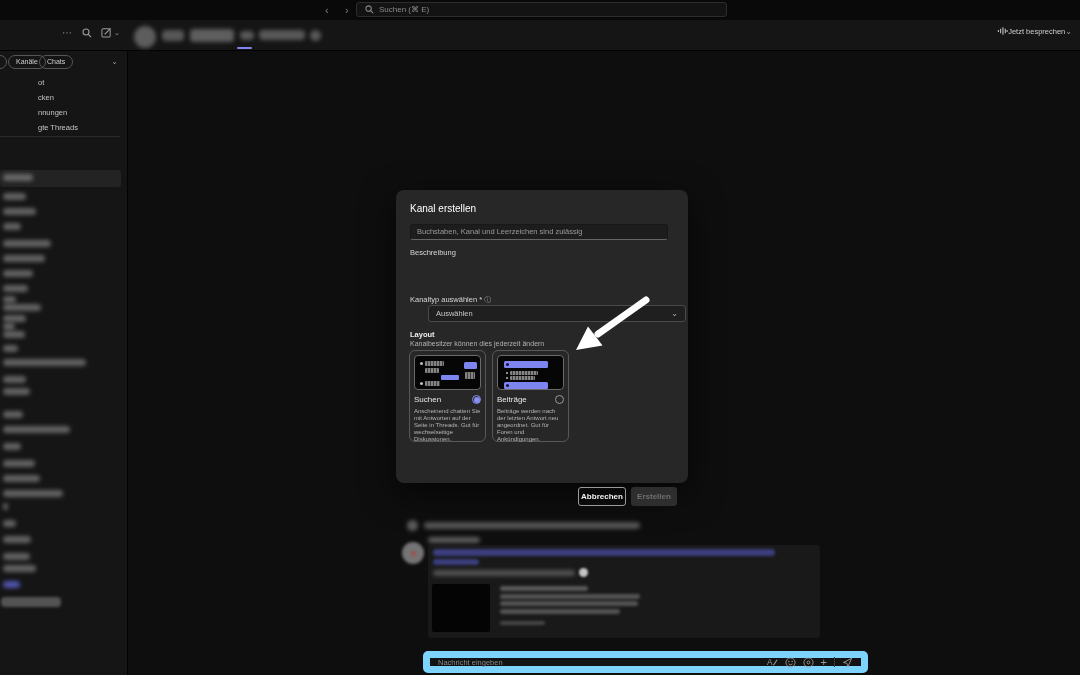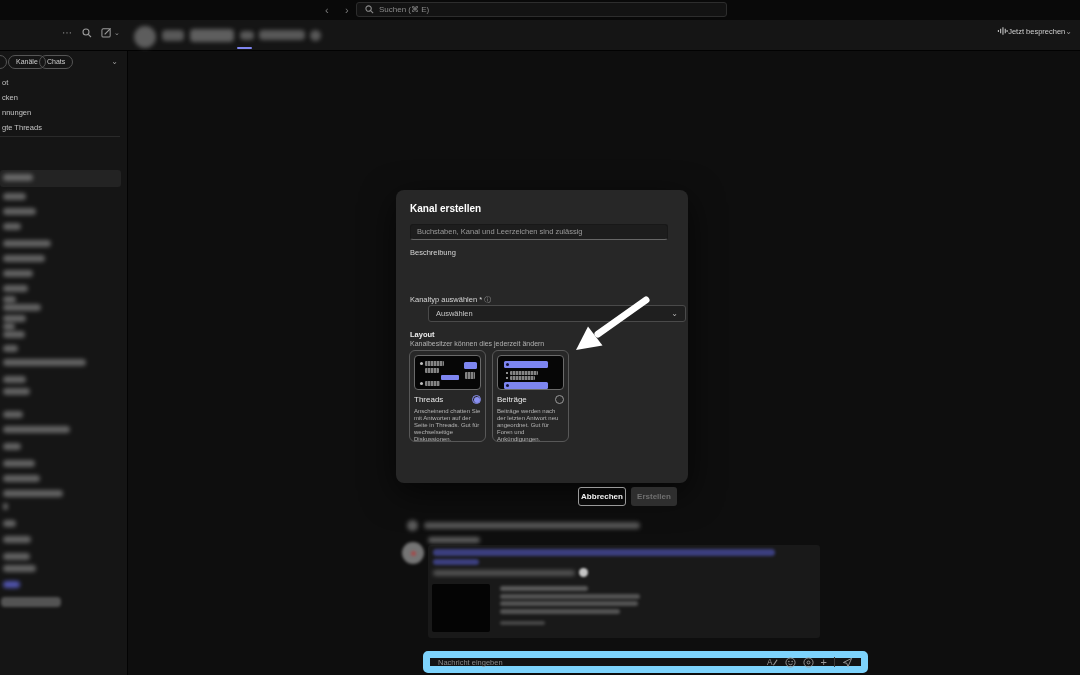--- a/index.html
+++ b/index.html
@@ -23,41 +23,41 @@
   .tab-underline { position:absolute; height:2px; border-radius:1px; }
 
   
   .sidebar { position:absolute; left:0; top:51px; width:128px; height:624px; background:#151515; border-right:1px solid #030303; }
   .pill-row { position:absolute; left:0; top:3px; width:128px; height:18px; }
   .pill { position:absolute; top:1px; height:14px; border:1px solid #565656; border-radius:8px;
           color:#cfcfcf; font-size:7px; line-height:12px; padding:0 7px; background:transparent; }
   .pill.cut { left:-9px; width:13px; }
   .pill-chev { position:absolute; right:10px; top:3px; color:#9a9a9a; font-size:8px; }
   .nav-list { position:absolute; left:0; top:24px; width:128px; }
-  .nav-item { height:15px; line-height:15px; color:#c4c4c4; font-size:7.5px; padding-left:2px; white-space:nowrap; }
+  .nav-item { height:15px; line-height:15px; color:#c4c4c4; font-size:7.5px; padding-left:2px; white-space:nowrap;margin-left:36px; }
   .side-divider { position:absolute; left:0; top:85px; width:120px; height:1px; background:#2a2a2a; }
 
   
   .blob { position:absolute; border-radius:4px; }
 
   
   .msg-card { position:absolute; left:428px; top:545px; width:392px; height:93px; background:#191919; border-radius:3px; }
   .preview-thumb { position:absolute; left:432px; top:584px; width:58px; height:48px; background:#040404; border-radius:2px; }
 
   
   .composer { position:absolute; left:423px; top:651px; width:445px; height:22px; background:#131313;
               border:7px solid #7dd3fc; border-radius:5px; display:flex; align-items:center; padding:0 8px; }
   .composer .ph { color:#8a8a8a; font-size:7.5px; flex:1; }
   .composer .tools { display:flex; align-items:center; gap:7px; color:#9a9a9a; }
   .composer .vdiv { width:1px; height:10px; background:#3a3a3a; }
 
   
   .modal { position:absolute; left:396px; top:190px; width:292px; height:293px; background:#272727;
            border-radius:8px; box-shadow:0 10px 34px rgba(0,0,0,.65); }
-  .modal-title { position:absolute; left:14px; top:13px; font-size:10px; font-weight:bold; color:#ffffff; }
+  .modal-title { position:absolute; left:14px; top:13px; font-size:10px; font-weight:normal; color:#ffffff; }
   .fld { position:absolute; left:14px; width:258px; background:#1d1d1d; border:1px solid #181818;
          border-bottom:1px solid #666; border-radius:3px; color:#9a9a9a; font-size:7.5px; }
   .fld.name { top:34px; height:16px; line-height:14px; padding:0 6px; }
   .fld.desc { top:67px; height:30px; line-height:10px; padding:4px 6px; }
   .mlabel { position:absolute; left:14px; color:#d6d6d6; font-size:7.5px; }
   .select { position:absolute; left:32px; top:115px; width:258px; height:17px; background:#1f1f1f;
             border:1px solid #4a4a4a; border-radius:3px; display:flex; align-items:center; padding:0 7px; }
   .select .val { color:#c6c6c6; font-size:7.5px; flex:1; }
   .select .chev { color:#b0b0b0; font-size:8px; }
   .layout-label { position:absolute; left:14px; top:140px; font-size:7.5px; font-weight:bold; color:#ececec; }
@@ -259,21 +259,21 @@
         <div class="mini dot" style="left:5px;  top:6px;"></div>
         <div class="mini gray" style="left:10px; top:5px;  width:19px; height:5px;"></div>
         <div class="mini gray" style="left:10px; top:12px; width:14px; height:5px;"></div>
         <div class="mini" style="left:26px; top:19px; width:18px; height:5px; background:#7d85f0;"></div>
         <div class="mini dot" style="left:5px;  top:26px;"></div>
         <div class="mini gray" style="left:10px; top:25px; width:15px; height:5px;"></div>
         <div class="mini" style="left:49px; top:6px; width:13px; height:7px; background:#7d85f0; border-radius:1.5px;"></div>
         <div class="mini gray" style="left:50px; top:16px; width:10px; height:7px;"></div>
       </div>
       <div class="opt-head">
-        <span class="opt-label">Threads</span>
+        <span class="opt-label">Suchen</span>
         <span class="radio sel"></span>
       </div>
       <div class="opt-desc">Anscheinend chatten Sie mit Antworten auf der Seite in Threads. Gut für wechselseitige Diskussionen.</div>
     </div>
 
     <div class="opt-card c2">
       <div class="thumb">
         <div class="mini" style="left:6px; top:5px; width:44px; height:7px; background:#7d85f0; border-radius:1.5px;"></div>
         <div class="mini darkdot" style="left:8px; top:7px;"></div>
         <div class="mini dot" style="left:8px; top:16px; width:2px; height:2px;"></div>

